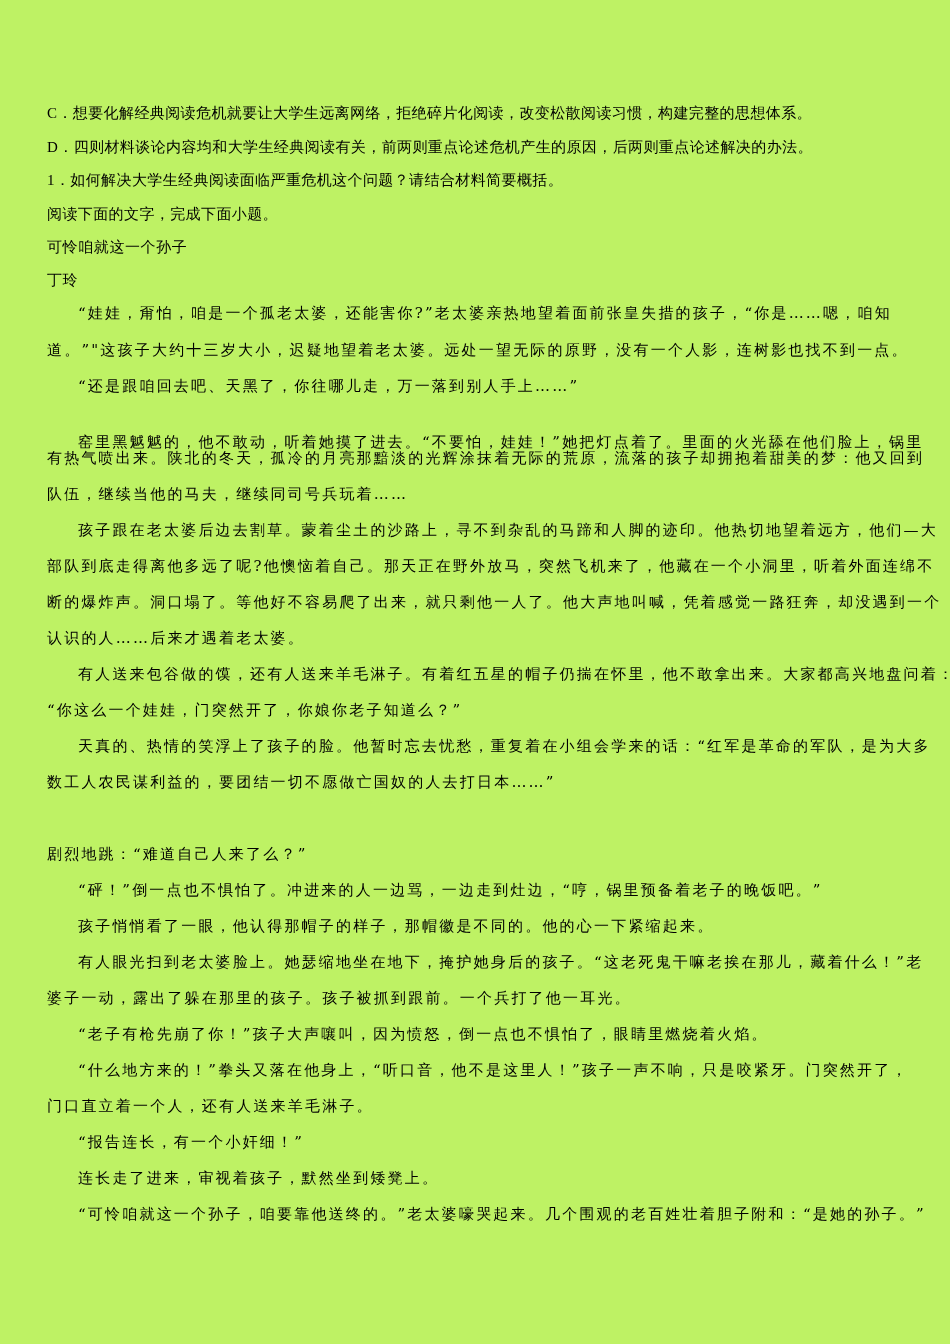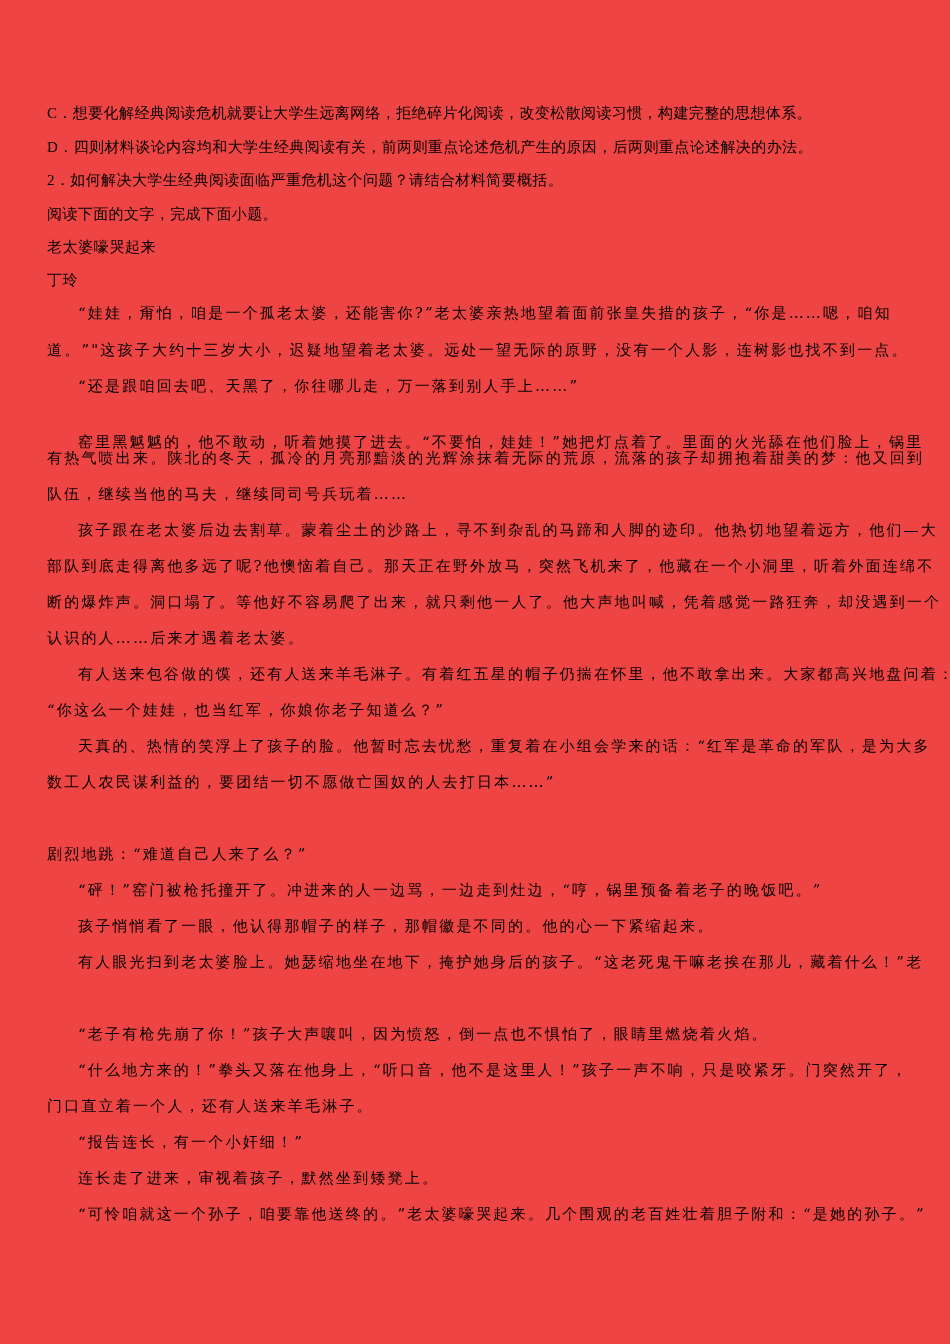--- a/index.html
+++ b/index.html
@@ -1,52 +1,53 @@
 <!DOCTYPE html>
 <html><head>
 <meta charset="utf-8">
 <style>
   html, body { margin: 0; padding: 0; background: #ffffff; }
   body { width: 950px; height: 1344px; position: relative; overflow: hidden;
          font-family: "DejaVu Serif", "Liberation Serif", serif; color: #000000; }
-  .page { position: absolute; left: 0; top: 0; width: 950px; height: 1344px; background: #ef4444; }
+  .page { position: absolute; left: 0; top: 0; width: 950px; height: 1344px; background: #bef264; }
   .line { position: absolute; left: 47px; white-space: nowrap; font-size: 15px; line-height: 20px;
           letter-spacing: 0.6px; }
   .line.wide { letter-spacing: 2.2px; }
   .line.indent { left: 78px; }
   .line.qa { font-family: "Liberation Serif", "DejaVu Serif", serif; letter-spacing: 0.4px; }
 </style>
 </head>
 <body>
 
 <div class="page">
   <div class="line qa" style="top:103px">C．想要化解经典阅读危机就要让大学生远离网络，拒绝碎片化阅读，改变松散阅读习惯，构建完整的思想体系。</div>
   <div class="line qa" style="top:137px">D．四则材料谈论内容均和大学生经典阅读有关，前两则重点论述危机产生的原因，后两则重点论述解决的办法。</div>
-  <div class="line qa" style="top:170px">2．如何解决大学生经典阅读面临严重危机这个问题？请结合材料简要概括。</div>
+  <div class="line qa" style="top:170px">1．如何解决大学生经典阅读面临严重危机这个问题？请结合材料简要概括。</div>
   <div class="line qa" style="top:204px">阅读下面的文字，完成下面小题。</div>
-  <div class="line" style="top:237px">老太婆嚎哭起来</div>
+  <div class="line" style="top:237px">可怜咱就这一个孙子</div>
   <div class="line" style="top:270px">丁玲</div>
 
   <div class="line wide indent" style="top:303px">“娃娃，甭怕，咱是一个孤老太婆，还能害你?”老太婆亲热地望着面前张皇失措的孩子，“你是……嗯，咱知</div>
   <div class="line wide" style="top:340px">道。”"这孩子大约十三岁大小，迟疑地望着老太婆。远处一望无际的原野，没有一个人影，连树影也找不到一点。</div>
   <div class="line wide indent" style="top:376px">“还是跟咱回去吧、天黑了，你往哪儿走，万一落到别人手上……”</div>
   <div class="line wide indent" style="top:432px">窑里黑魆魆的，他不敢动，听着她摸了进去。“不要怕，娃娃！”她把灯点着了。里面的火光舔在他们脸上，锅里</div>
   <div class="line wide" style="top:448px">有热气喷出来。陕北的冬天，孤冷的月亮那黯淡的光辉涂抹着无际的荒原，流落的孩子却拥抱着甜美的梦：他又回到</div>
   <div class="line wide" style="top:484px">队伍，继续当他的马夫，继续同司号兵玩着……</div>
   <div class="line wide indent" style="top:520px">孩子跟在老太婆后边去割草。蒙着尘土的沙路上，寻不到杂乱的马蹄和人脚的迹印。他热切地望着远方，他们—大</div>
   <div class="line wide" style="top:556px">部队到底走得离他多远了呢?他懊恼着自己。那天正在野外放马，突然飞机来了，他藏在一个小洞里，听着外面连绵不</div>
   <div class="line wide" style="top:592px">断的爆炸声。洞口塌了。等他好不容易爬了出来，就只剩他一人了。他大声地叫喊，凭着感觉一路狂奔，却没遇到一个</div>
   <div class="line wide" style="top:628px">认识的人……后来才遇着老太婆。</div>
   <div class="line wide indent" style="top:664px">有人送来包谷做的馍，还有人送来羊毛淋子。有着红五星的帽子仍揣在怀里，他不敢拿出来。大家都高兴地盘问着：</div>
-  <div class="line wide" style="top:700px">“你这么一个娃娃，也当红军，你娘你老子知道么？”</div>
+  <div class="line wide" style="top:700px">“你这么一个娃娃，门突然开了，你娘你老子知道么？”</div>
   <div class="line wide indent" style="top:736px">天真的、热情的笑浮上了孩子的脸。他暂时忘去忧愁，重复着在小组会学来的话：“红军是革命的军队，是为大多</div>
   <div class="line wide" style="top:772px">数工人农民谋利益的，要团结一切不愿做亡国奴的人去打日本……”</div>
   <div class="line wide" style="top:844px">剧烈地跳：“难道自己人来了么？”</div>
-  <div class="line wide indent" style="top:880px">“砰！”窑门被枪托撞开了。冲进来的人一边骂，一边走到灶边，“哼，锅里预备着老子的晚饭吧。”</div>
+  <div class="line wide indent" style="top:880px">“砰！”倒一点也不惧怕了。冲进来的人一边骂，一边走到灶边，“哼，锅里预备着老子的晚饭吧。”</div>
   <div class="line wide indent" style="top:916px">孩子悄悄看了一眼，他认得那帽子的样子，那帽徽是不同的。他的心一下紧缩起来。</div>
   <div class="line wide indent" style="top:952px">有人眼光扫到老太婆脸上。她瑟缩地坐在地下，掩护她身后的孩子。“这老死鬼干嘛老挨在那儿，藏着什么！”老</div>
+  <div class="line wide" style="top:988px">婆子一动，露出了躲在那里的孩子。孩子被抓到跟前。一个兵打了他一耳光。</div>
   <div class="line wide indent" style="top:1060px">“什么地方来的！”拳头又落在他身上，“听口音，他不是这里人！”孩子一声不响，只是咬紧牙。门突然开了，</div>
   <div class="line wide indent" style="top:1024px">“老子有枪先崩了你！”孩子大声嚷叫，因为愤怒，倒一点也不惧怕了，眼睛里燃烧着火焰。</div>
   <div class="line wide" style="top:1096px">门口直立着一个人，还有人送来羊毛淋子。</div>
   <div class="line wide indent" style="top:1132px">“报告连长，有一个小奸细！”</div>
   <div class="line wide indent" style="top:1168px">连长走了进来，审视着孩子，默然坐到矮凳上。</div>
   <div class="line wide indent" style="top:1204px">“可怜咱就这一个孙子，咱要靠他送终的。”老太婆嚎哭起来。几个围观的老百姓壮着胆子附和：“是她的孙子。”</div>
 </div>
 
 </body></html>

